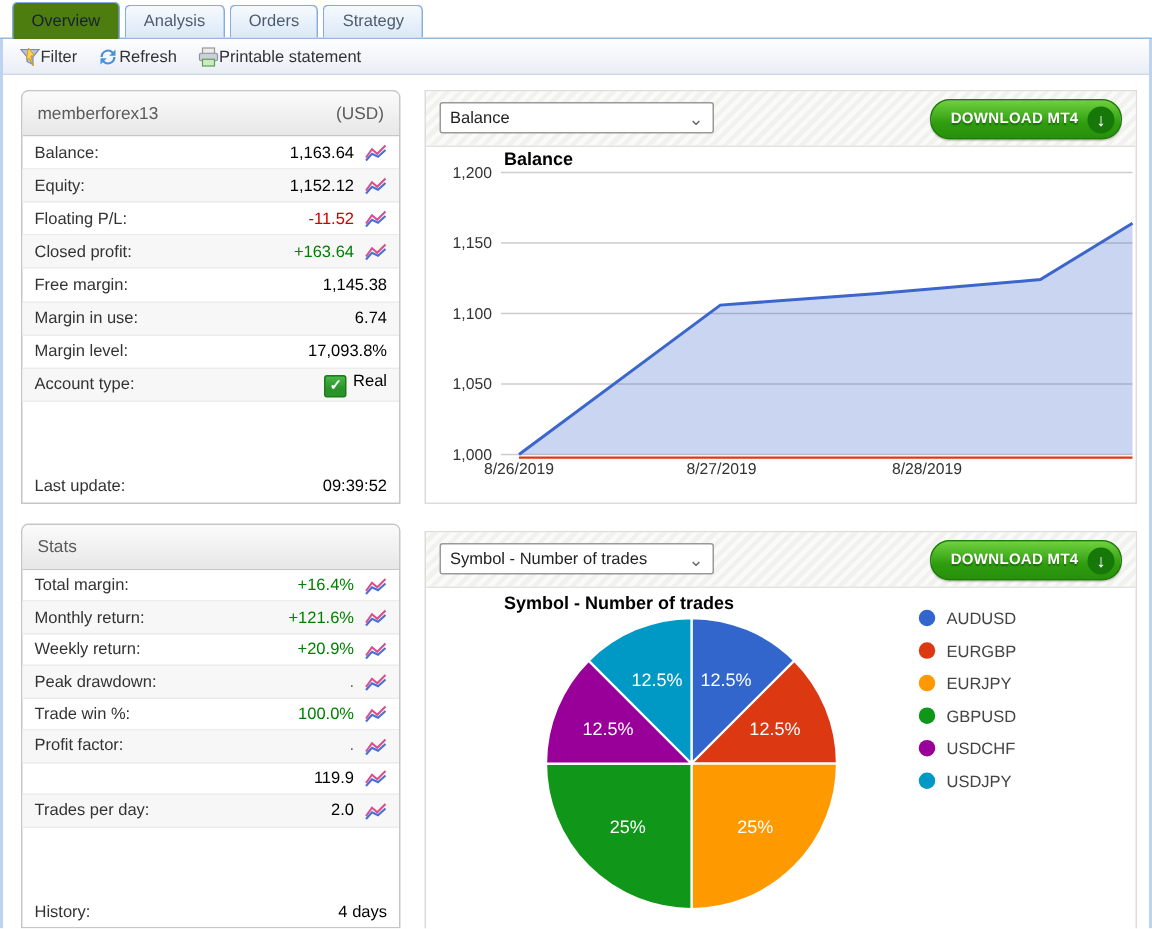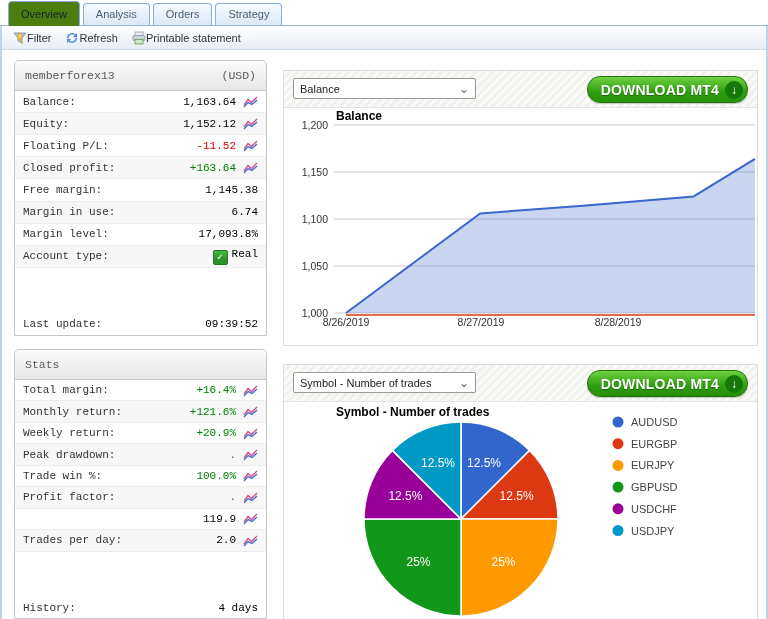--- a/index.html
+++ b/index.html
@@ -17,51 +17,51 @@
 
   
   .toolbar{position:absolute;top:26px;left:2px;right:2px;height:23px;
            background:linear-gradient(#fefefe,#e9eef6);border-bottom:1px solid #ccd8e7;
            display:flex;align-items:center;gap:8px;padding-left:8px;color:#333;}
   .tbtn{display:flex;align-items:center;gap:0;padding:1px 3px;cursor:pointer;}
   .tbtn svg{display:block;}
 
   
   .panel{position:absolute;left:14px;width:253px;border:1px solid #c6c6c6;border-radius:5px 5px 0 0;
-         background:#fff;box-sizing:border-box;font-family:Liberation Mono, monospace;}
+         background:#fff;box-sizing:border-box;}
   .panel.account{top:60px;height:276px;}
   .panel.stats{top:349px;height:270px;}
   .panel-header{height:29px;background:linear-gradient(#fbfbfb,#e7e7e7);border-bottom:1px solid #c6c6c6;
                 border-radius:4px 4px 0 0;display:flex;justify-content:space-between;align-items:center;
                 padding:0 10px;color:#5a5a5a;font-size:11.5px;}
   .rows{position:absolute;top:30px;left:0;right:0;bottom:0;display:flex;flex-direction:column;}
   .vrow{flex:1;display:flex;align-items:center;padding:0 8px;border-bottom:1px solid #ececec;box-sizing:border-box;justify-content:flex-end;}
   .vrow:nth-child(even){background:#f7f7f7;}
   .vrow:last-child{border-bottom:none;margin-top:46px;}
   .vlabel{flex:1;color:#333;}
   .vvalue{text-align:right;color:#000;}
   .vvalue.pos{color:#008000;} .vvalue.neg{color:#cc0000;} .vvalue.muted{color:#666;}
   .mini-icon{margin-left:7px;width:15px;height:13px;cursor:pointer;}
   .cb{display:inline-block;width:13px;height:13px;margin-right:4px;background:linear-gradient(#49b749,#2a942a 60%,#2a942a);
       background-color:#2fa12f;border:1px solid #1d7a1d;border-radius:2px;color:#fff;font-size:10px;line-height:13px;
       text-align:center;vertical-align:-3px;font-weight:bold;}
 
   
-  .rbox{position:absolute;left:283px;width:475px;border:1px solid #dcdcdc;background:#fff;box-sizing:border-box;margin-top:10px;}
+  .rbox{position:absolute;left:283px;width:475px;border:1px solid #dcdcdc;background:#fff;box-sizing:border-box;}
   .rbox.balance{top:60px;height:276px;}
   .rbox.trades{top:354px;height:280px;}
   .controlbar{position:relative;height:36px;border-bottom:1px solid #e2e2e0;
               background:repeating-linear-gradient(315deg,#f1f1ee 0 3px,#fafaf9 3px 6px);}
   .selectbox{position:absolute;left:9px;top:7px;width:183px;height:21px;background:#fff;border:1px solid #999;
              border-radius:2px;line-height:21px;padding:0 20px 0 6px;color:#222;box-sizing:border-box;cursor:pointer;}
   .selectbox .chev{position:absolute;right:6px;top:0px;color:#666;font-size:12px;}
   .dl-btn{position:absolute;right:9px;top:5px;height:25px;display:flex;align-items:center;gap:6px;
           padding:0 4px 0 13px;border:1px solid #1d7a08;border-radius:13px;cursor:pointer;
           background:linear-gradient(#6fd13f,#2f9d0f 60%,#27900b);box-shadow:0 1px 1px rgba(0,0,0,.2);}
-  .dl-btn .lbl{color:#fff;font-weight:bold;font-size:14px;text-shadow:0 1px 1px rgba(0,0,0,.35);letter-spacing:.2px;}
+  .dl-btn .lbl{color:#fff;font-weight:bold;font-size:10px;text-shadow:0 1px 1px rgba(0,0,0,.35);letter-spacing:.2px;}
   .dl-btn .circ{width:18px;height:18px;border-radius:50%;background:#157808;color:#fff;font-weight:bold;
                 font-size:12px;line-height:18px;text-align:center;}
   .chart-area{position:absolute;top:37px;left:0;right:0;bottom:0;overflow:hidden;}
   .chart-area svg{display:block;}
 </style>
 </head>
 <body>
 
 <div class="page">
   <div class="side-border left"></div>

